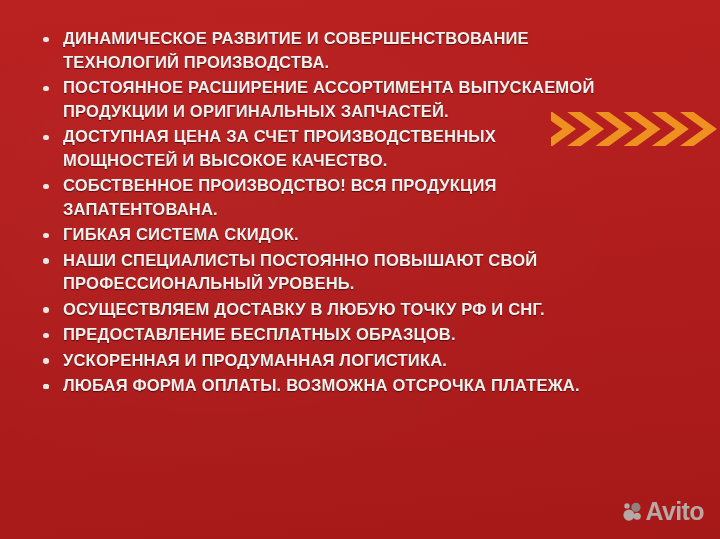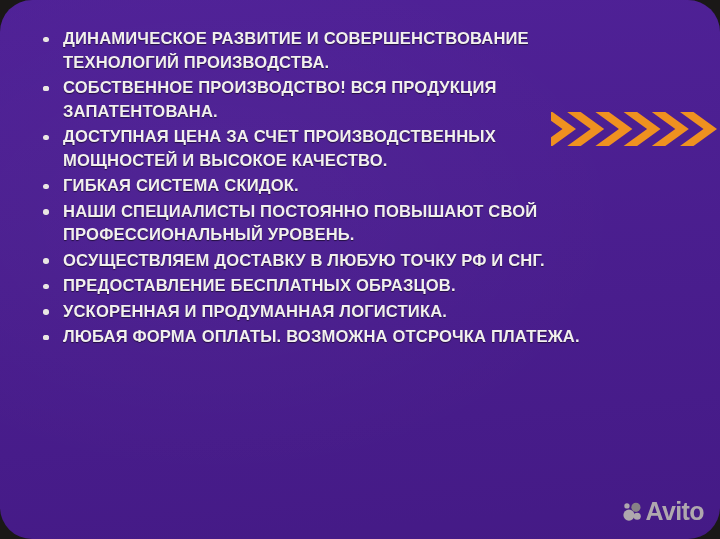--- a/index.html
+++ b/index.html
@@ -12,23 +12,22 @@
     width: 720px;
     height: 539px;
     overflow: hidden;
     font-family: "Liberation Sans", "DejaVu Sans", sans-serif;
   }
 
   .banner {
     position: relative;
     width: 720px;
     height: 539px;
-    background: #4c1d95;
+    background: #b91c1c;
     overflow: hidden;
-    border-radius: 32px;
   }
 
   
   .banner::before {
     content: "";
     position: absolute;
     inset: 0;
     background:
       radial-gradient(ellipse at 30% 40%, rgba(255,255,255,0.022) 0%, rgba(0,0,0,0) 60%),
       linear-gradient(175deg, rgba(255,255,255,0.018) 0%, rgba(0,0,0,0.10) 100%);
@@ -111,28 +110,29 @@
 
 <div class="banner">
 
   <ul class="benefits-list">
     <li class="benefit-item">
       <span class="benefit-bullet"></span>
       <span>Динамическое развитие и совершенствование технологий производства.</span>
     </li>
     <li class="benefit-item">
       <span class="benefit-bullet"></span>
+      <span>Постоянное расширение ассортимента выпускаемой продукции и оригинальных запчастей.</span>
+    </li>
+    <li class="benefit-item">
+      <span class="benefit-bullet"></span>
+      <span>Доступная цена за счет производственных мощностей и высокое качество.</span>
     </li>
     <li class="benefit-item">
       <span class="benefit-bullet"></span>
       <span>Собственное производство! Вся продукция запатентована.</span>
-    </li>
-    <li class="benefit-item">
-      <span class="benefit-bullet"></span>
-      <span>Доступная цена за счет производственных мощностей и высокое качество.</span>
     </li>
     <li class="benefit-item">
       <span class="benefit-bullet"></span>
       <span>Гибкая система скидок.</span>
     </li>
     <li class="benefit-item">
       <span class="benefit-bullet"></span>
       <span>Наши специалисты постоянно повышают свой профессиональный уровень.</span>
     </li>
     <li class="benefit-item">

